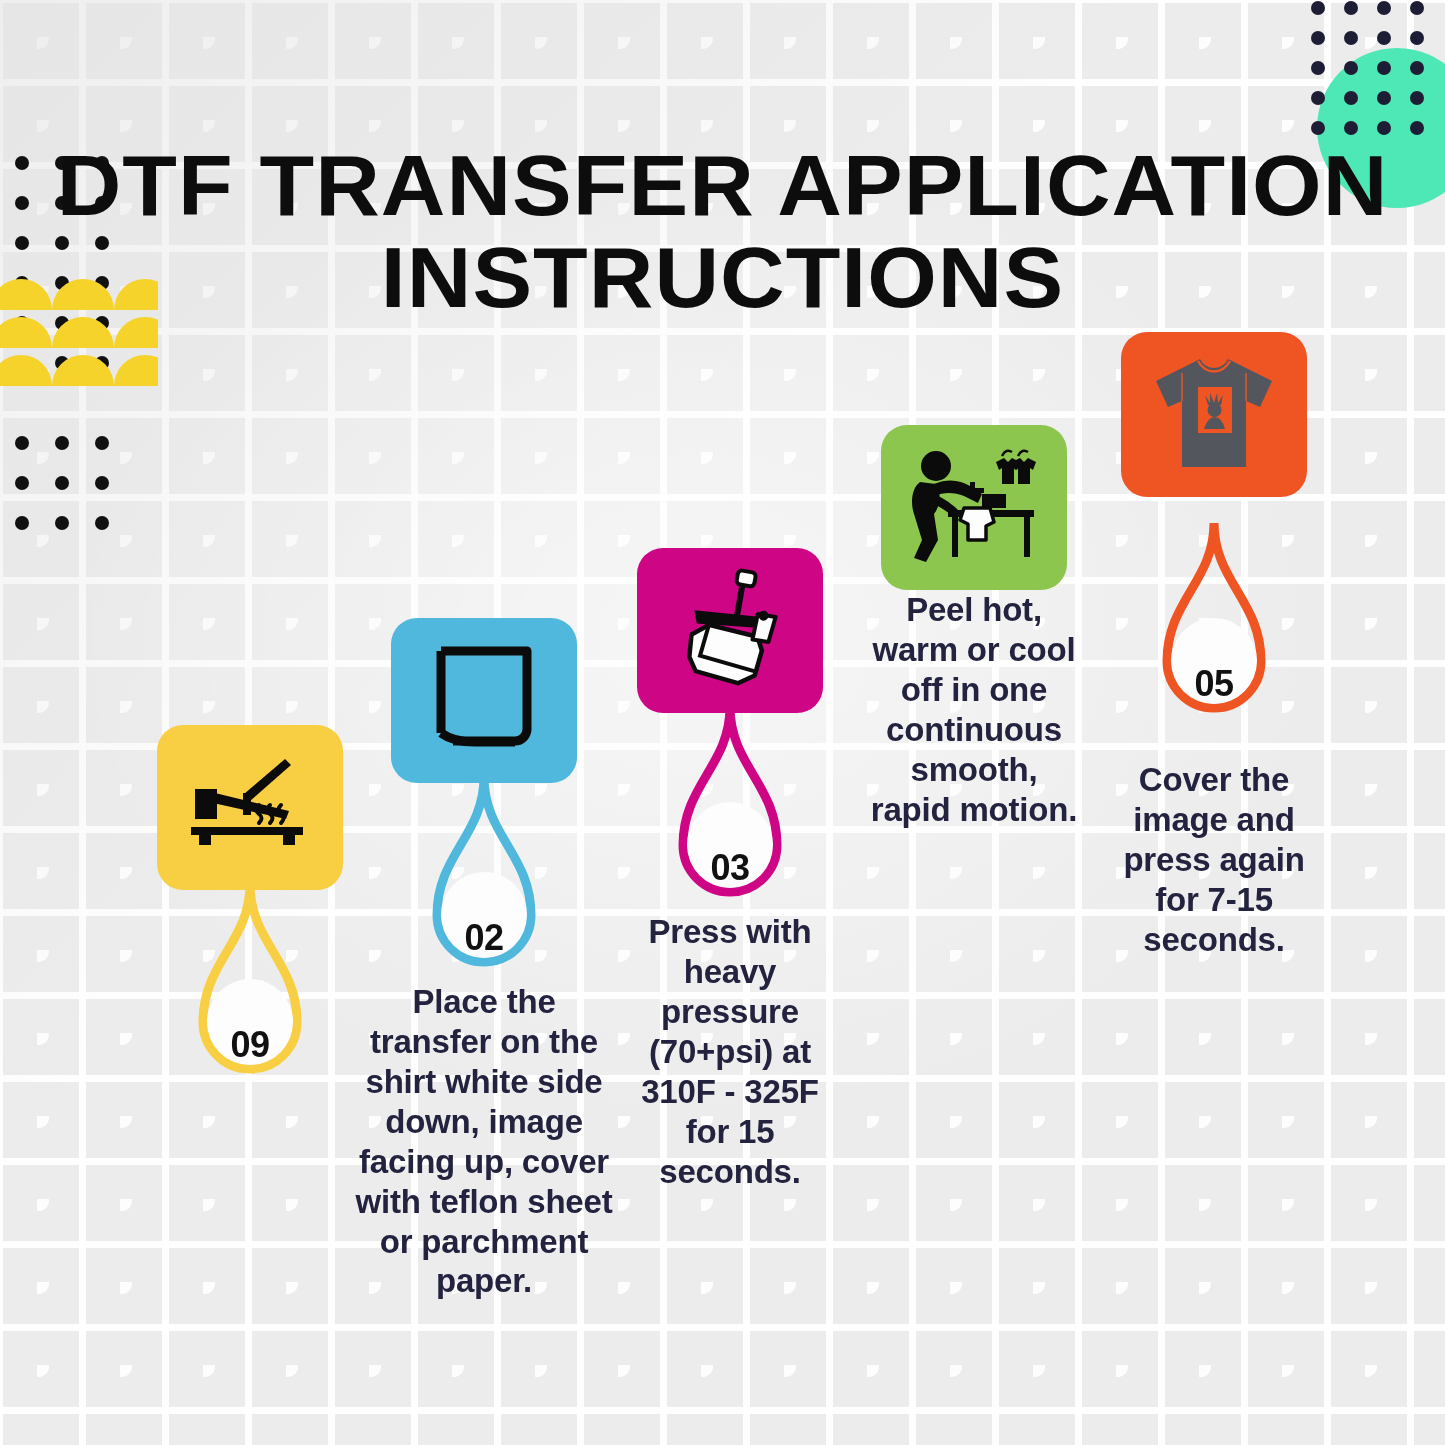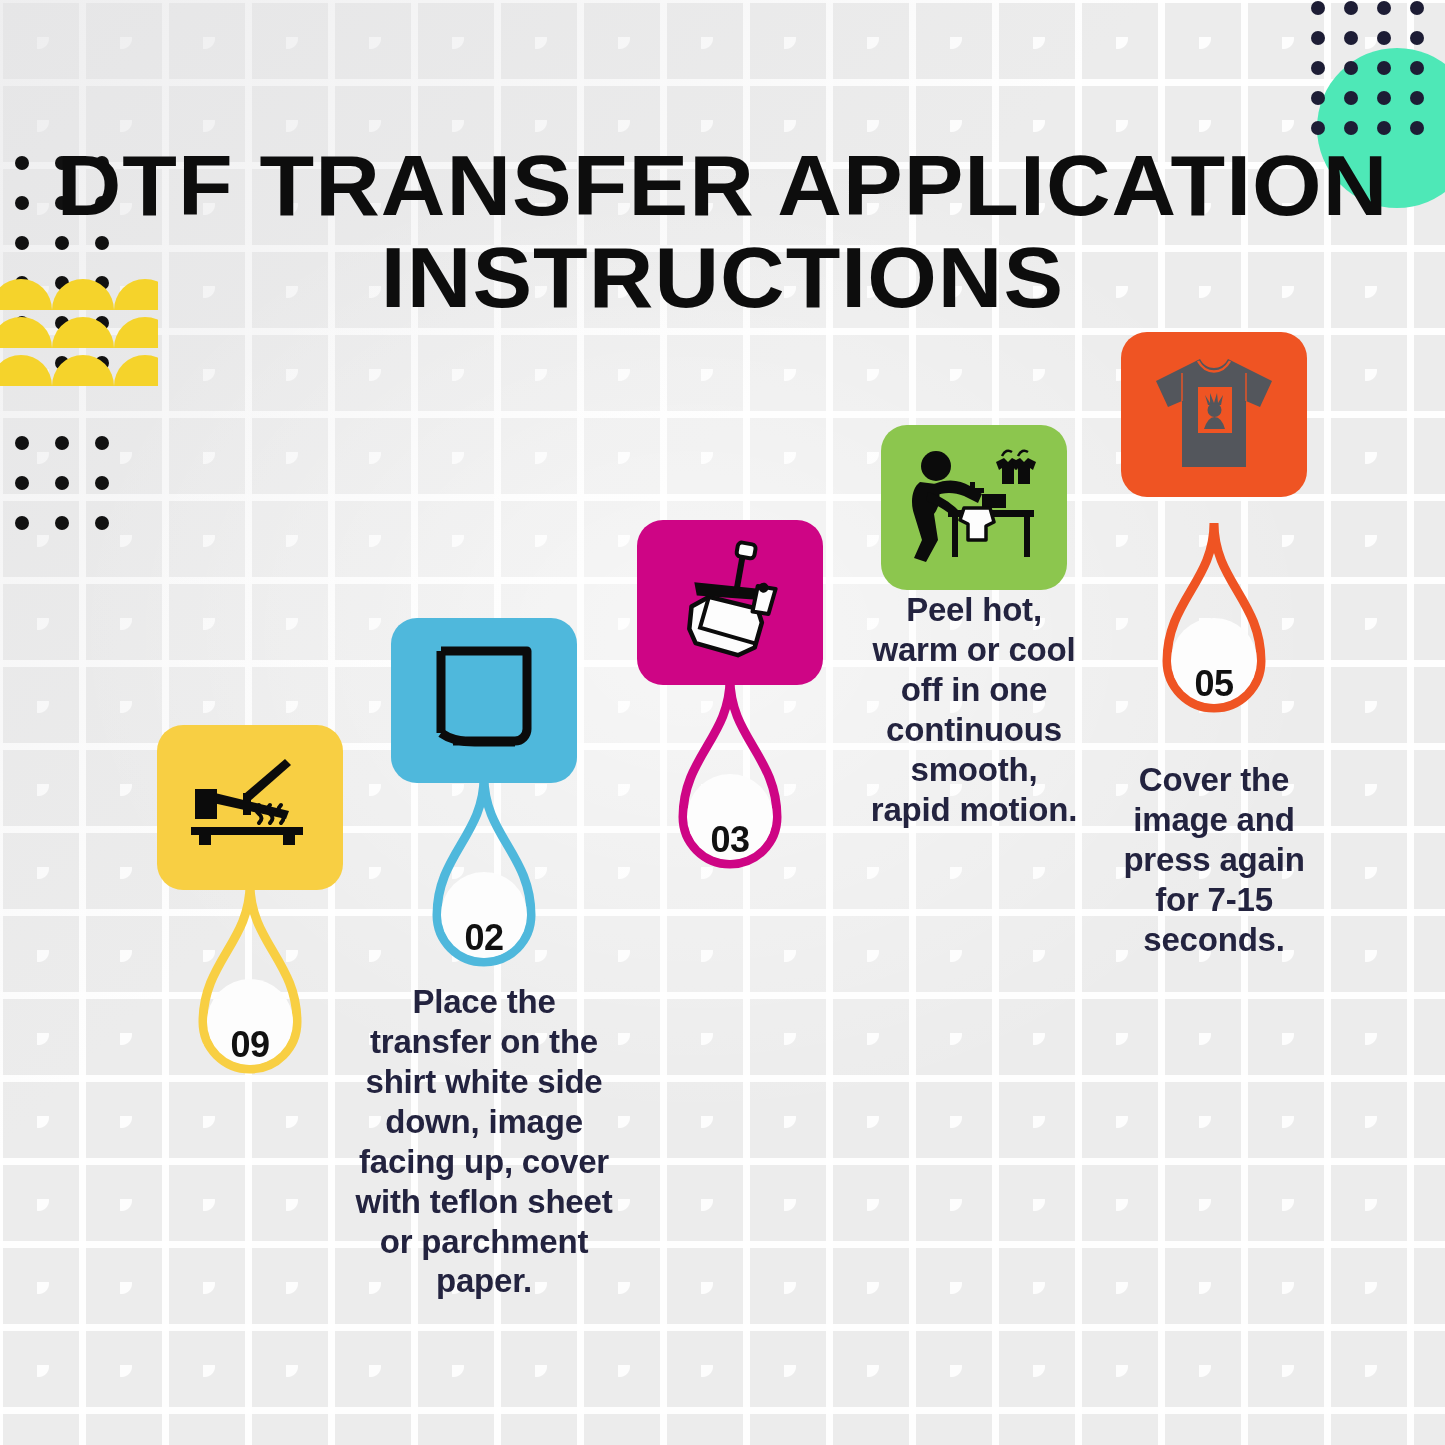--- a/index.html
+++ b/index.html
@@ -107,21 +107,21 @@
     font-family:"Liberation Sans", sans-serif;
     font-size:33px;
     line-height:1.21;
     font-weight:700;
     letter-spacing:-0.2px;
   }
 
   
   #step-1 { left:128px;  top:725px; }
   #step-2 { left:362px;  top:618px; }
-  #step-3 { left:608px;  top:520px; }
+  #step-3 { left:608px;  top:548px; }
   #step-4 { left:852px;  top:425px; }
   #step-5 { left:1092px; top:332px;gap:32px; }
 
   #step-1 .caption { width:230px; }
   #step-2 .caption { width:258px; }
   #step-3 .caption { width:228px; }
   #step-4 .caption { width:214px; }
   #step-5 .caption { width:208px; }
 
   
@@ -313,20 +313,21 @@
           </g>
         </svg>
       </div>
       <div class="connector">
         <svg viewBox="0 0 110 205" aria-hidden="true">
           <path d="M55 0 C55 58, 8 78, 8 138 a47 47 0 1 0 94 0 C102 78, 55 58, 55 0 Z" fill="none" stroke-width="9" id="conn-3" stroke="#CE0585"></path>
           <circle cx="55" cy="138" r="43" fill="#fdfdfd"></circle>
         </svg>
         <div class="num" style="color: rgb(17, 17, 17);">03</div>
       </div>
+      <div class="caption" style="color: rgb(35, 35, 63);">Press with heavy pressure (70+psi) at 310F - 325F for 15 seconds.</div>
     </div>
 
     <div class="step" id="step-4">
       <div class="tile" id="tile-4" style="background: rgb(140, 198, 78);">
         <svg width="140" height="128" viewBox="0 0 140 128" aria-hidden="true">
           <g fill="#0b0b0b">
 
             <circle cx="32" cy="22" r="15"></circle>
 
             <path d="M16 38 C8 44, 6 58, 10 70 L18 96 L10 114 L22 118 L34 96 L30 70 C36 62, 38 50, 32 40 Z"></path>

